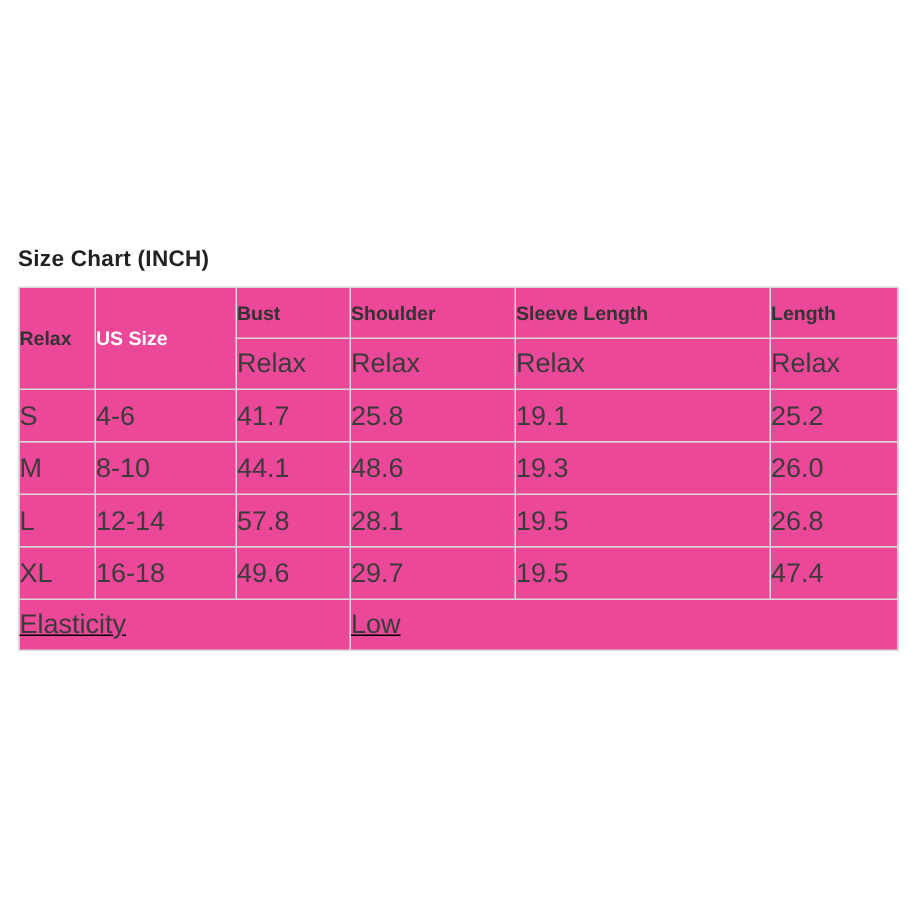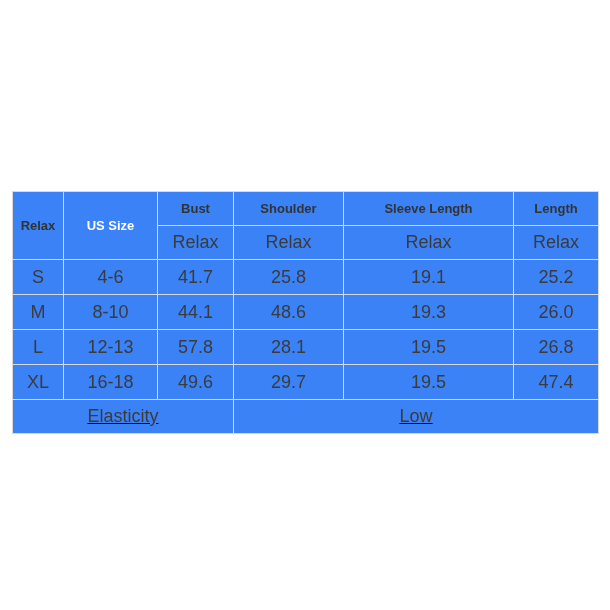--- a/index.html
+++ b/index.html
@@ -25,23 +25,23 @@
     position: absolute;
     left: 12px;
     top: 191px;
     width: 586px;
     border-collapse: collapse;
     table-layout: fixed;
   }
   table.size-chart th,
   table.size-chart td {
     border: 1px solid #d9d9d9;
-    text-align: center;
+    text-align: left;
     vertical-align: middle;
-    background: #3b82f6;
+    background: #ec4899;
   }
   thead tr { height: 34px; }
   tbody tr { height: 35px; }
   tbody tr.footer-row { height: 34px; text-decoration: underline; }
   th.col-head {
     font-size: 13px;
     font-weight: bold;
     color: #333333;
   }
   td.sub-head, td.data-cell, td.footer-cell {
@@ -55,20 +55,21 @@
     color: #ffffff;
     font-size: 13px;
     font-weight: bold;
   }
 </style>
 </head>
 <body>
 
 <div class="canvas">
 
+  <div class="title">Size Chart (INCH)</div>
 
   <table class="size-chart">
     <colgroup>
       <col style="width:51px">
       <col style="width:94px">
       <col style="width:76px">
       <col style="width:110px">
       <col style="width:170px">
       <col style="width:85px">
     </colgroup>
@@ -100,21 +101,21 @@
       <tr>
         <td class="data-cell">M</td>
         <td class="data-cell">8-10</td>
         <td class="data-cell">44.1</td>
         <td class="data-cell">48.6</td>
         <td class="data-cell">19.3</td>
         <td class="data-cell">26.0</td>
       </tr>
       <tr>
         <td class="data-cell">L</td>
-        <td class="data-cell">12-13</td>
+        <td class="data-cell">12-14</td>
         <td class="data-cell">57.8</td>
         <td class="data-cell">28.1</td>
         <td class="data-cell">19.5</td>
         <td class="data-cell">26.8</td>
       </tr>
       <tr>
         <td class="data-cell">XL</td>
         <td class="data-cell">16-18</td>
         <td class="data-cell">49.6</td>
         <td class="data-cell">29.7</td>

